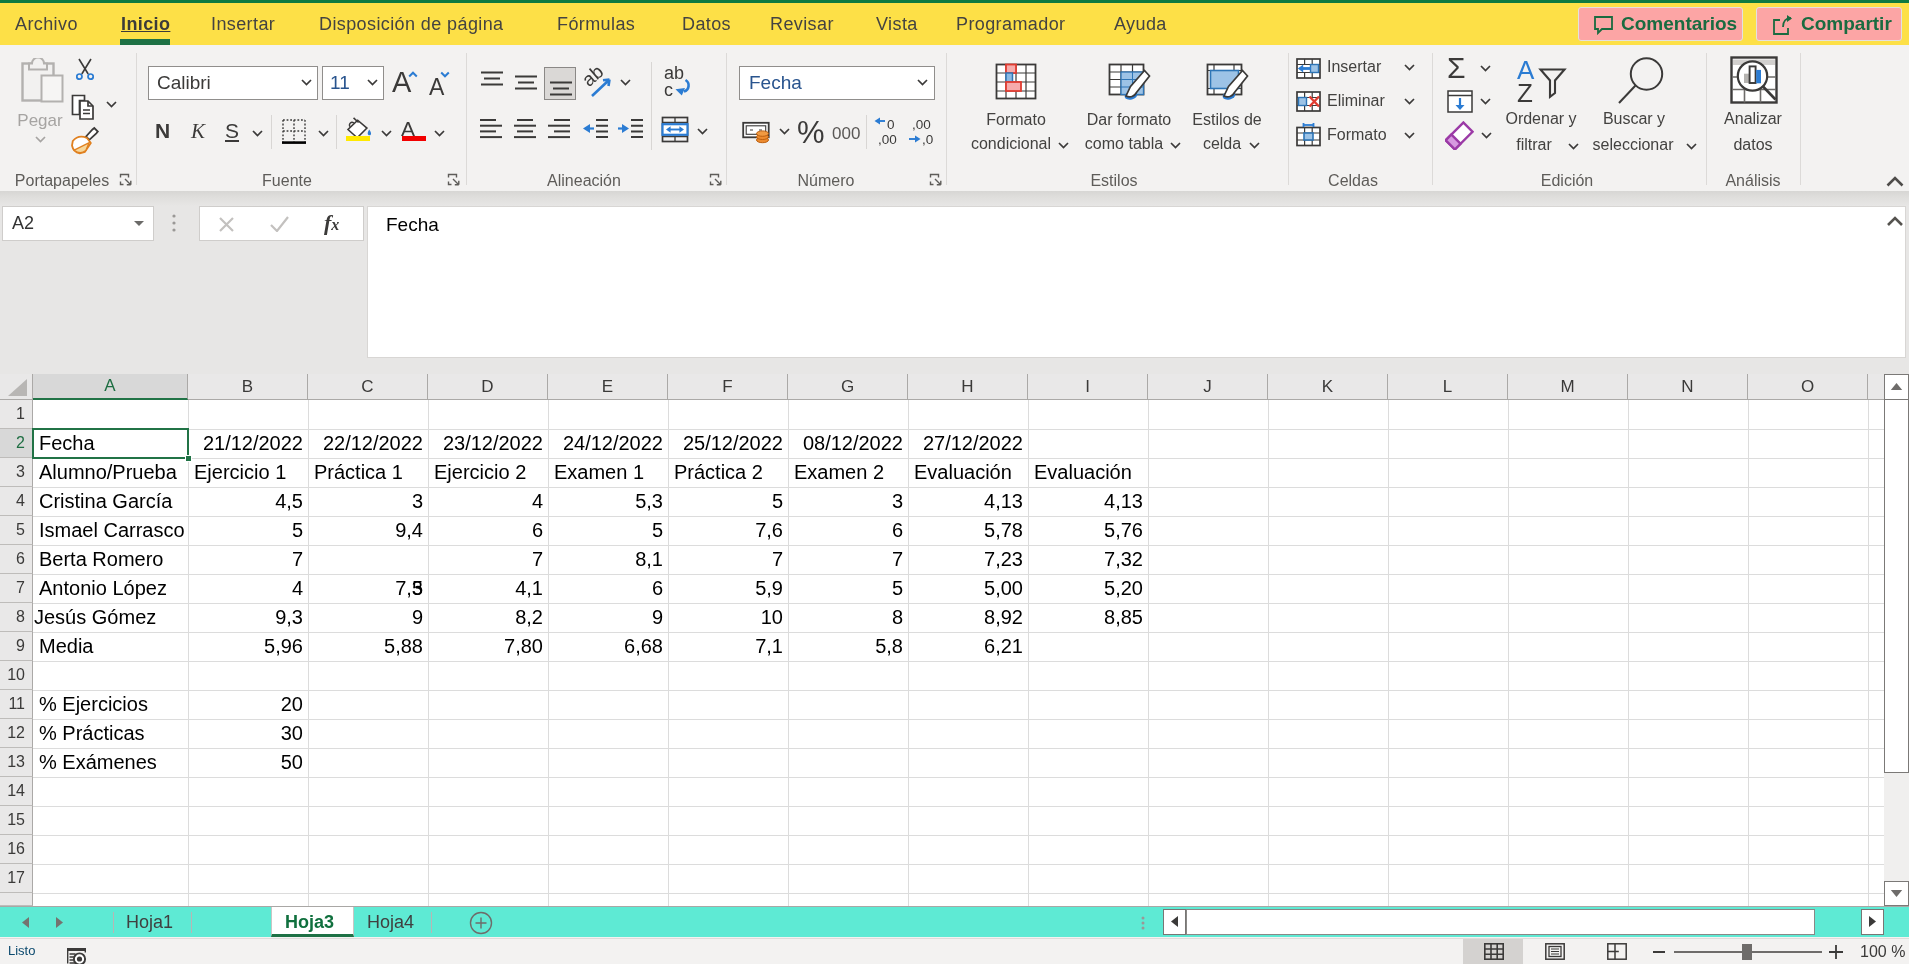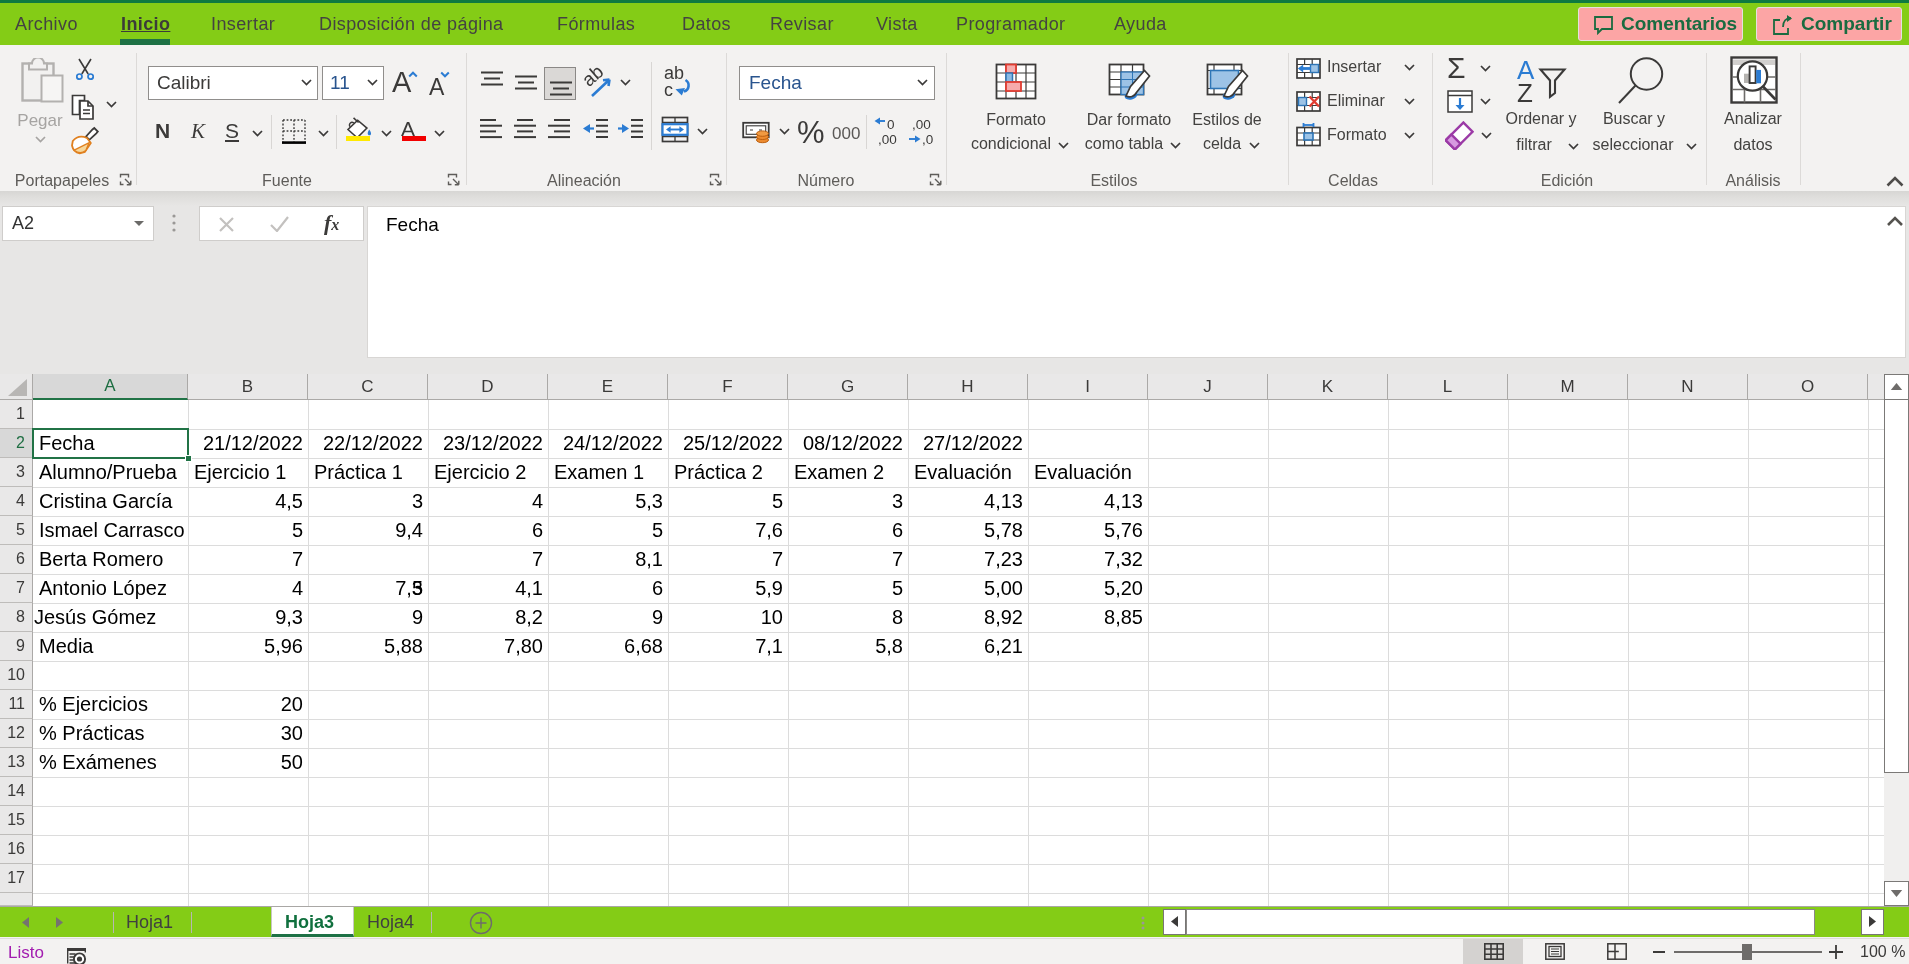--- a/index.html
+++ b/index.html
@@ -1,21 +1,21 @@
 <!DOCTYPE html>
 <html><head>
 <meta charset="utf-8">
 <style>
 * { margin:0; padding:0; box-sizing:border-box; }
 html,body { width:1909px; height:964px; overflow:hidden; }
 body { font-family:"Liberation Sans", sans-serif; background:#f3f2f1; }
 #app { position:relative; width:1909px; height:964px; }
 .abs { position:absolute; }
 #topstrip { left:0; top:0; width:1909px; height:3px; background:#0e7a41; }
-#menubar { position:absolute; left:0; top:3px; width:1909px; height:42px; background:#84cc16; }
+#menubar { position:absolute; left:0; top:3px; width:1909px; height:42px; background:#fde047; }
 .mitem { position:absolute; top:11px; font-size:18px; letter-spacing:0.4px; color:#444341; white-space:nowrap; }
 #inicio { color:#3c3b39; font-weight:700; }
 .topbtn { position:absolute; top:7px; height:34px; background:#fca5a5; border:1px solid #e3e1df; border-radius:3px; }
 .topbtn span { position:absolute; top:5px; color:#1a6b40; font-weight:700; font-size:19px; white-space:nowrap; }
 #ribbon { position:absolute; left:0; top:45px; width:1909px; height:146px; background:#f3f2f1; }
 .rsep { position:absolute; top:8px; width:1px; height:132px; background:#dcdad8; }
 .rlabel { position:absolute; top:127px; font-size:16px; color:#5e5c59; white-space:nowrap; transform:translateX(-50%); }
 .rtext { position:absolute; font-size:16px; color:#434240; white-space:nowrap; }
 .ctr { transform:translateX(-50%); }
 #fbar { position:absolute; left:0; top:191px; width:1909px; height:183px; background:linear-gradient(180deg,#d7d6d4 0px,#e0dfdd 7px,#e7e6e5 15px,#e7e6e5 100%); }
@@ -23,21 +23,21 @@
 #fxbox { position:absolute; left:199px; top:15px; width:165px; height:35px; background:#fff; border:1px solid #cfcdcb;padding-left:20px; }
 #finput { position:absolute; left:367px; top:15px; width:1539px; height:152px; background:#fff; border:1px solid #d8d6d4; }
 #grid { position:absolute; left:0; top:374px; width:1884px; height:532px; background:#fff; overflow:hidden; }
 .colhead { position:absolute; top:0; height:26px; background:#e9e8e8; border-right:1px solid #aba9a7; border-bottom:1px solid #aba9a7; color:#3b3a39; font-size:17px; text-align:center; line-height:25px; }
 .rowhead { position:absolute; left:0; width:33px; background:#e9e8e8; border-right:1px solid #aba9a7; border-bottom:1px solid #bebcba; color:#3b3a39; font-size:16px; text-align:right; padding-right:7px; }
 .cell { position:absolute; height:29px; font-size:20px; color:#000; line-height:28px; white-space:nowrap; }
 .num { text-align:right; }
 .gl-v { position:absolute; top:26px; width:1px; height:506px; background:#dcdcdc; }
 .gl-h { position:absolute; left:33px; width:1851px; height:1px; background:#dcdcdc; }
 #vscroll { position:absolute; left:1884px; top:374px; width:25px; height:532px; background:#f0efee; }
-#tabbar { position:absolute; left:0; top:906px; width:1909px; height:31px; background:#84cc16; border-top:1px solid #a9a7a5; }
+#tabbar { position:absolute; left:0; top:906px; width:1909px; height:31px; background:#5eead4; border-top:1px solid #a9a7a5; }
 .tabtxt { position:absolute; top:5px; font-size:18px; color:#404040; white-space:nowrap; }
 .tsep { position:absolute; top:5px; width:1px; height:21px; background:#b8b6b4; }
 #statusbar { position:absolute; left:0; top:938px; width:1909px; height:26px; background:#f3f2f1; border-top:1px solid #dedcda; }
 </style>
 </head>
 <body>
 <div id="app">
 <div class="abs" id="topstrip"></div>
 
 <div id="menubar">
@@ -618,21 +618,21 @@
 <svg style="position:absolute;left:1170px;top:8px;" width="9" height="13" viewBox="0 0 9 13">
         <path d="M8 1 L1 6.5 L8 12 z" fill="#3b3a39"></path>
       </svg>
 <div style="position:absolute;left:1186px;top:2px;width:629px;height:26px;background:#fff;border:1px solid #8a8886;"></div>
 <div style="position:absolute;left:1861px;top:2px;width:23px;height:26px;background:#fff;border:1px solid #787674;"></div>
 <svg style="position:absolute;left:1868px;top:8px;" width="9" height="13" viewBox="0 0 9 13">
         <path d="M1 1 L8 6.5 L1 12 z" fill="#3b3a39"></path>
       </svg>
 </div>
 <div id="statusbar">
-<span style="position:absolute;left:8px;top:4px;font-size:17px;color:#a21caf;">Listo</span>
+<span style="position:absolute;left:8px;top:4px;font-size:13px;color:#0c4a6e;">Listo</span>
 <svg style="position:absolute;left:65px;top:7px;" width="23" height="19" viewBox="0 0 23 19">
 <path d="M2 2 h19 v3 h-19 z" fill="#3b3a39"></path>
 <path d="M2.7 2 v15.5 M20.3 2 v4.5" stroke="#3b3a39" stroke-width="1.4"></path>
 <path d="M4.5 8 h6 M4.5 11 h5 M4.5 14 h6 M4.5 17 h7" stroke="#3b3a39" stroke-width="1.5"></path>
 <circle cx="14.5" cy="13" r="5.6" fill="#fff" stroke="#3b3a39" stroke-width="1.9"></circle>
 <circle cx="14.5" cy="13" r="2.6" fill="#3b3a39"></circle>
 </svg>
 <div style="position:absolute;left:1463px;top:0;width:60px;height:25px;background:#d4d2d0;"></div>
 <svg style="position:absolute;left:1484px;top:4px;" width="20" height="17" viewBox="0 0 20 17">
 <rect x="0.8" y="0.8" width="18.4" height="15.4" fill="none" stroke="#3b3a39" stroke-width="1.6"></rect>

